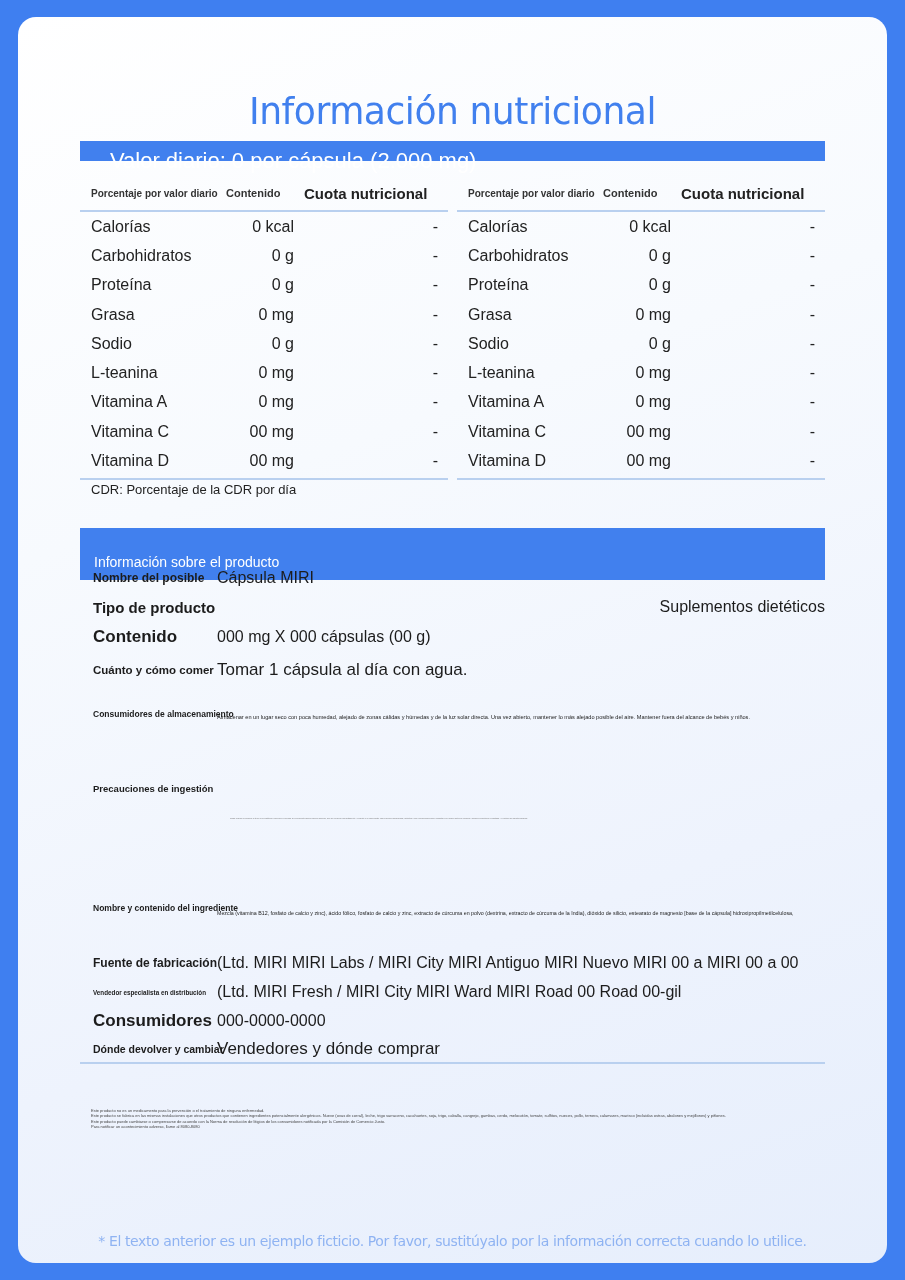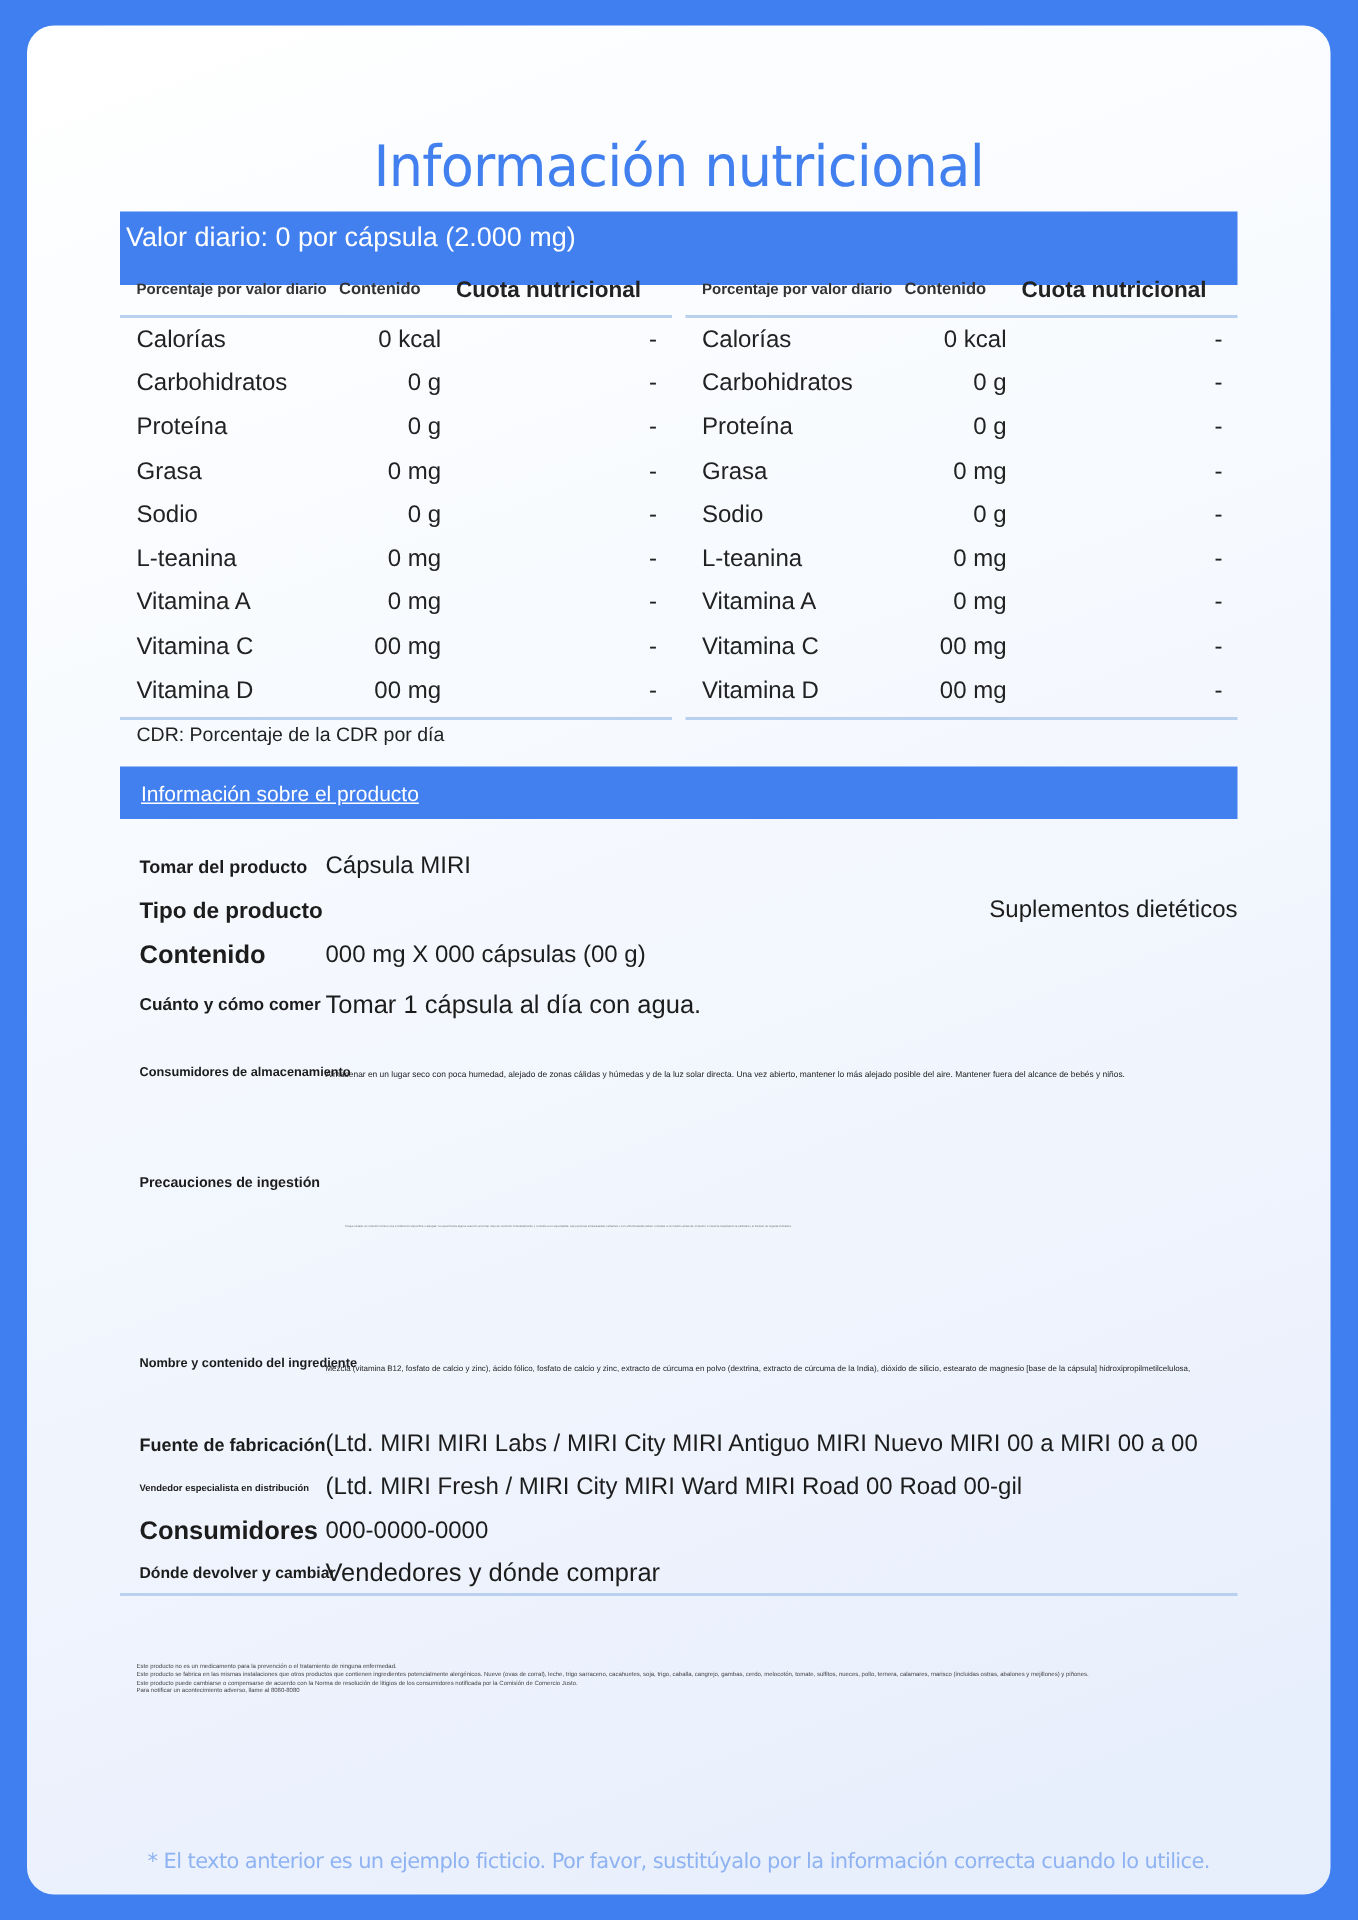--- a/index.html
+++ b/index.html
@@ -29,22 +29,22 @@
       color: #4180ee;
       font-weight: normal;
       transform: scaleX(0.95);
     }
     .bar {
       position: absolute;
       left: 62px; width: 745px;
       background: #4180ee;
       color: #ffffff;
     }
-    .bar.nut { top: 124px; height: 49px; font-size: 18px; padding: 7px 4px; }
-    .bar.prod { top: 494px; height: 35px; font-size: 14px; padding: 10px 14px; text-decoration: underline; }
+    .bar.nut { top: 124px; height: 20px; font-size: 22px; padding: 7px 30px; }
+    .bar.prod { top: 511px; height: 35px; font-size: 14px; padding: 26px 14px; }
 
     .nut-table {
       position: absolute;
       top: 159px;
       width: 368px;
     }
     .nut-table.left { left: 62px; }
     .nut-table.right { left: 439px; }
     .nut-head {
       display: flex;
@@ -218,21 +218,21 @@
         <span class="dash">-</span>
       </div>
     <div class="nut-bottom"></div>
   </div>
 
   <div class="cdr-note">CDR: Porcentaje de la CDR por día</div>
 
   <div class="bar prod">Información sobre el producto</div>
 
   <div class="info-row" style="top:550px;height:22px;">
-    <span class="label" style="font-size:12px;">Tomar del producto</span>
+    <span class="label" style="font-size:12px;">Nombre del posible</span>
     <span class="value" style="font-size:16px;">Cápsula MIRI</span>
   </div>
   <div class="info-row" style="top:579px;height:22px;">
     <span class="label" style="font-size:15px;">Tipo de producto</span>
     <span class="value" style="font-size:16px;text-align:right;">Suplementos dietéticos</span>
   </div>
   <div class="info-row" style="top:608px;height:24px;">
     <span class="label" style="font-size:17px;">Contenido</span>
     <span class="value" style="font-size:16px;">000 mg X 000 cápsulas (00 g)</span>
   </div>

